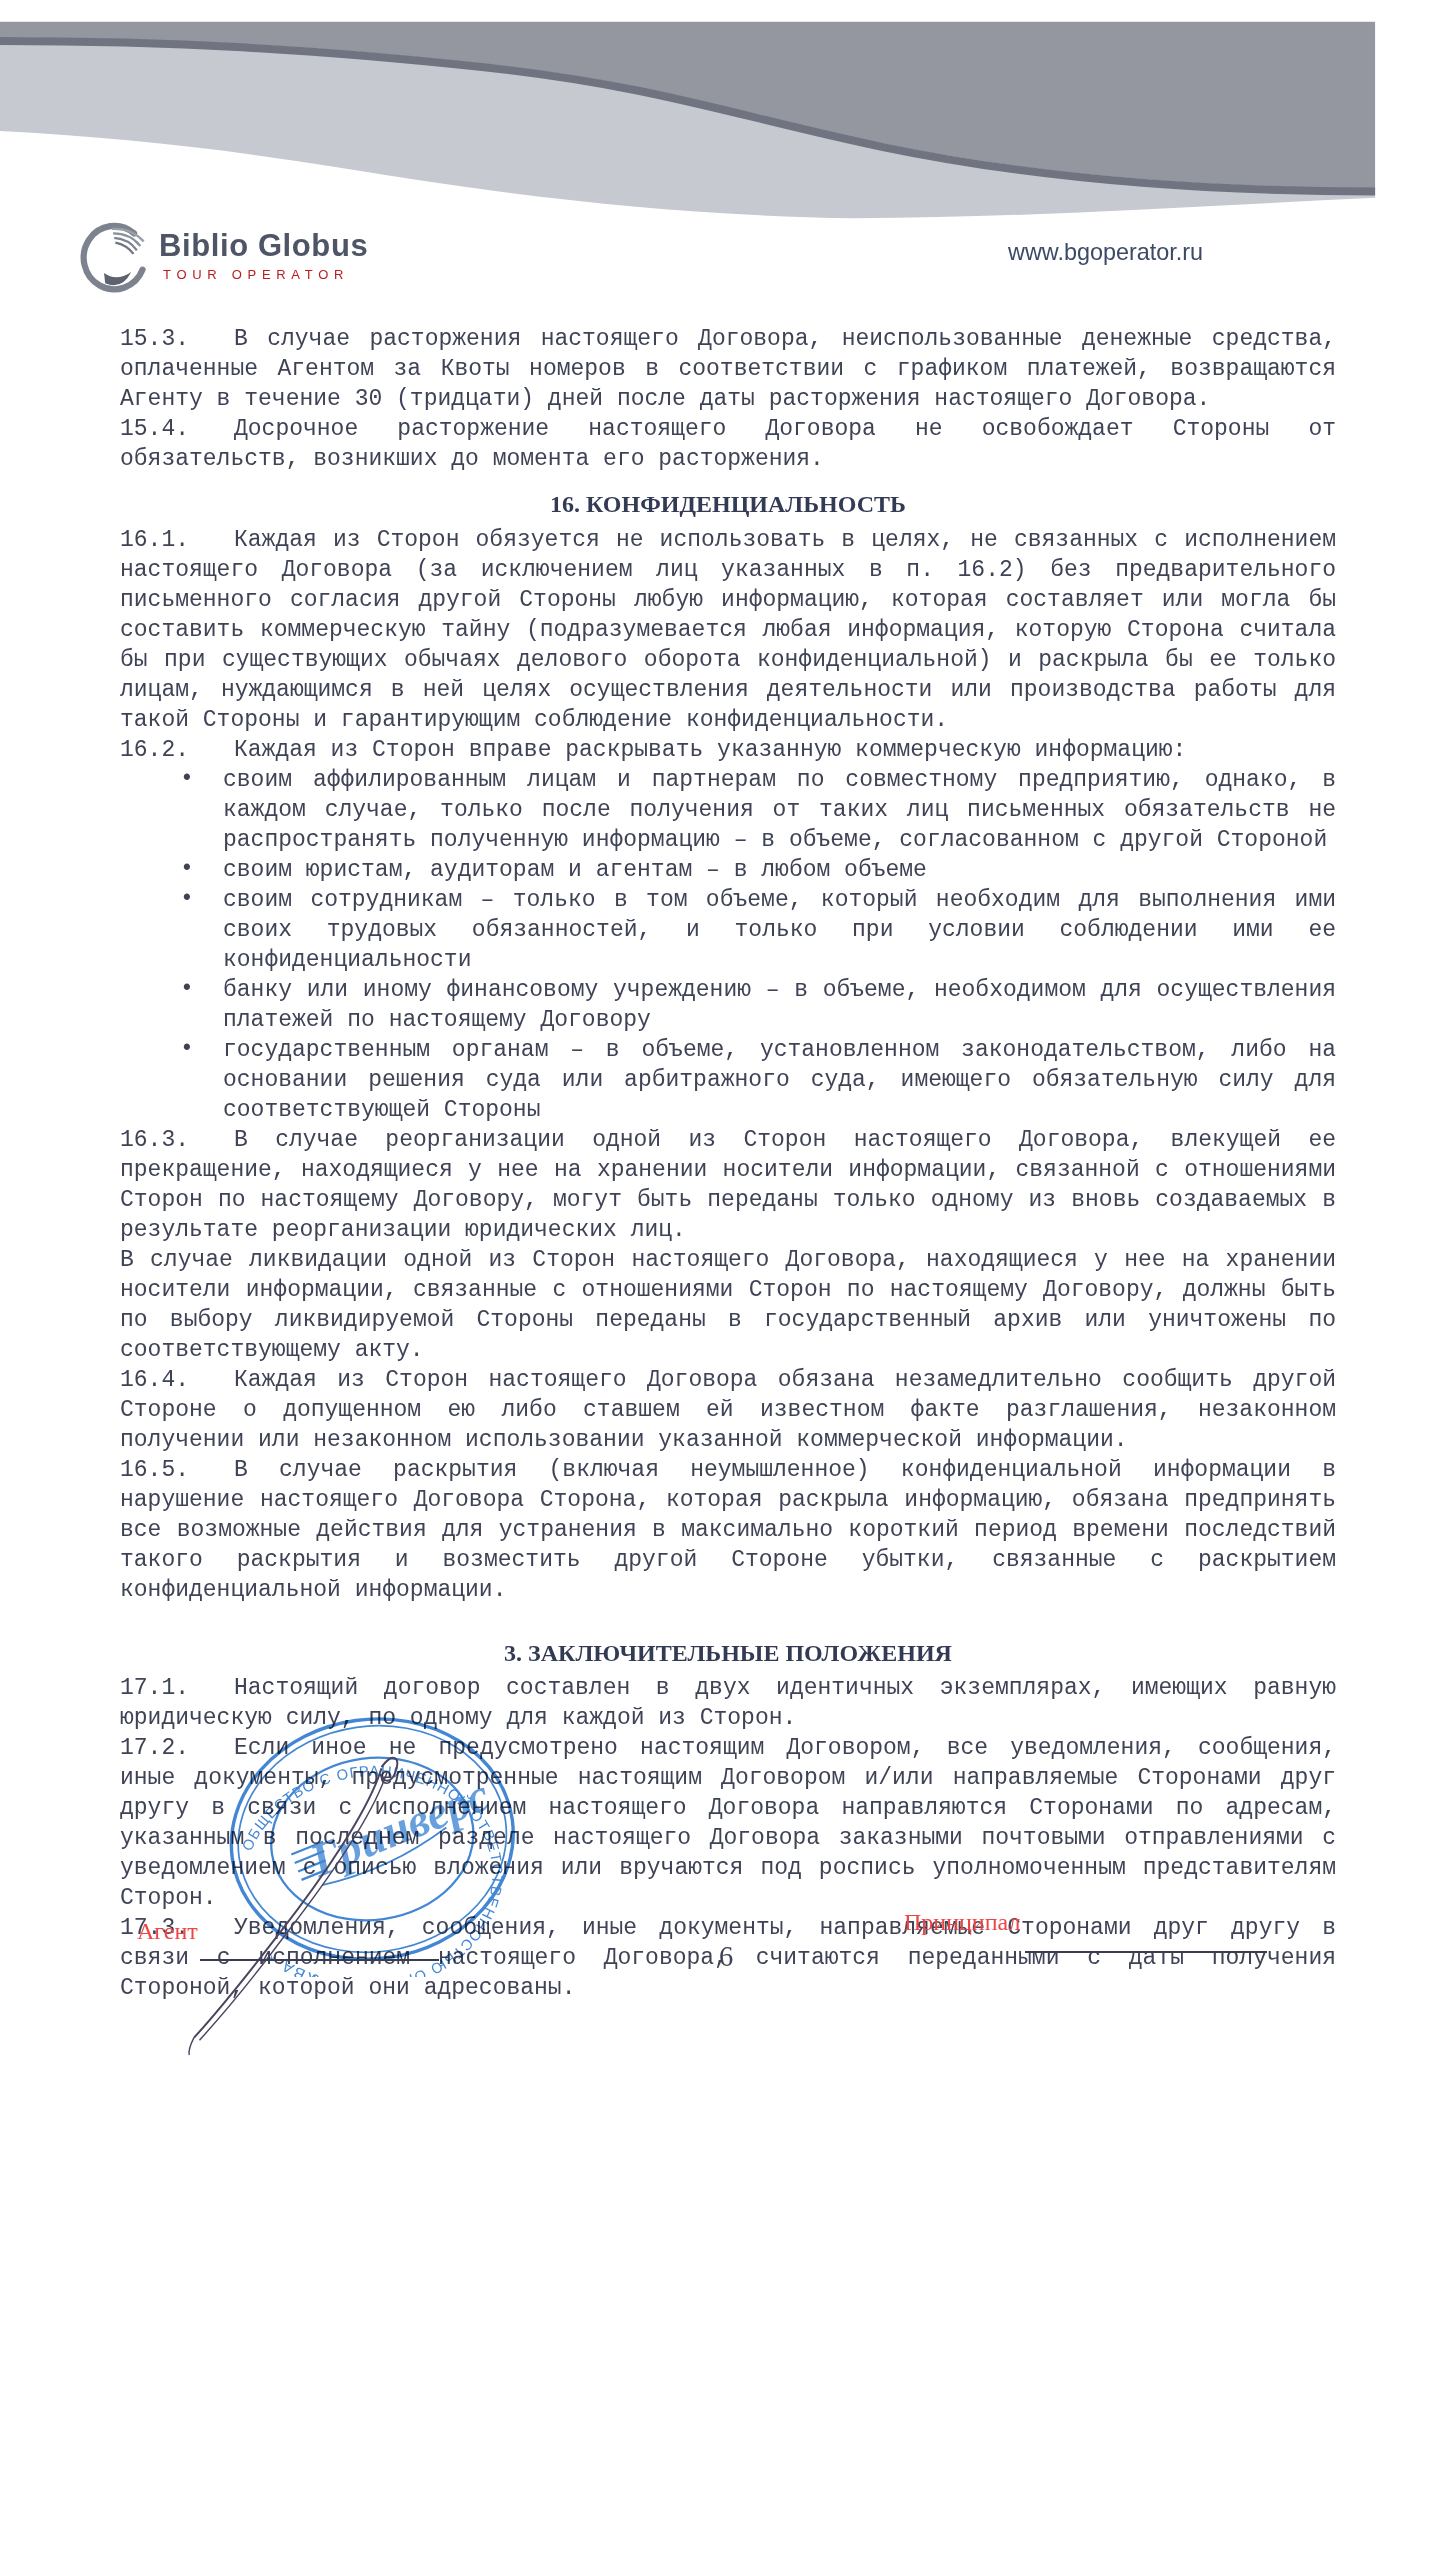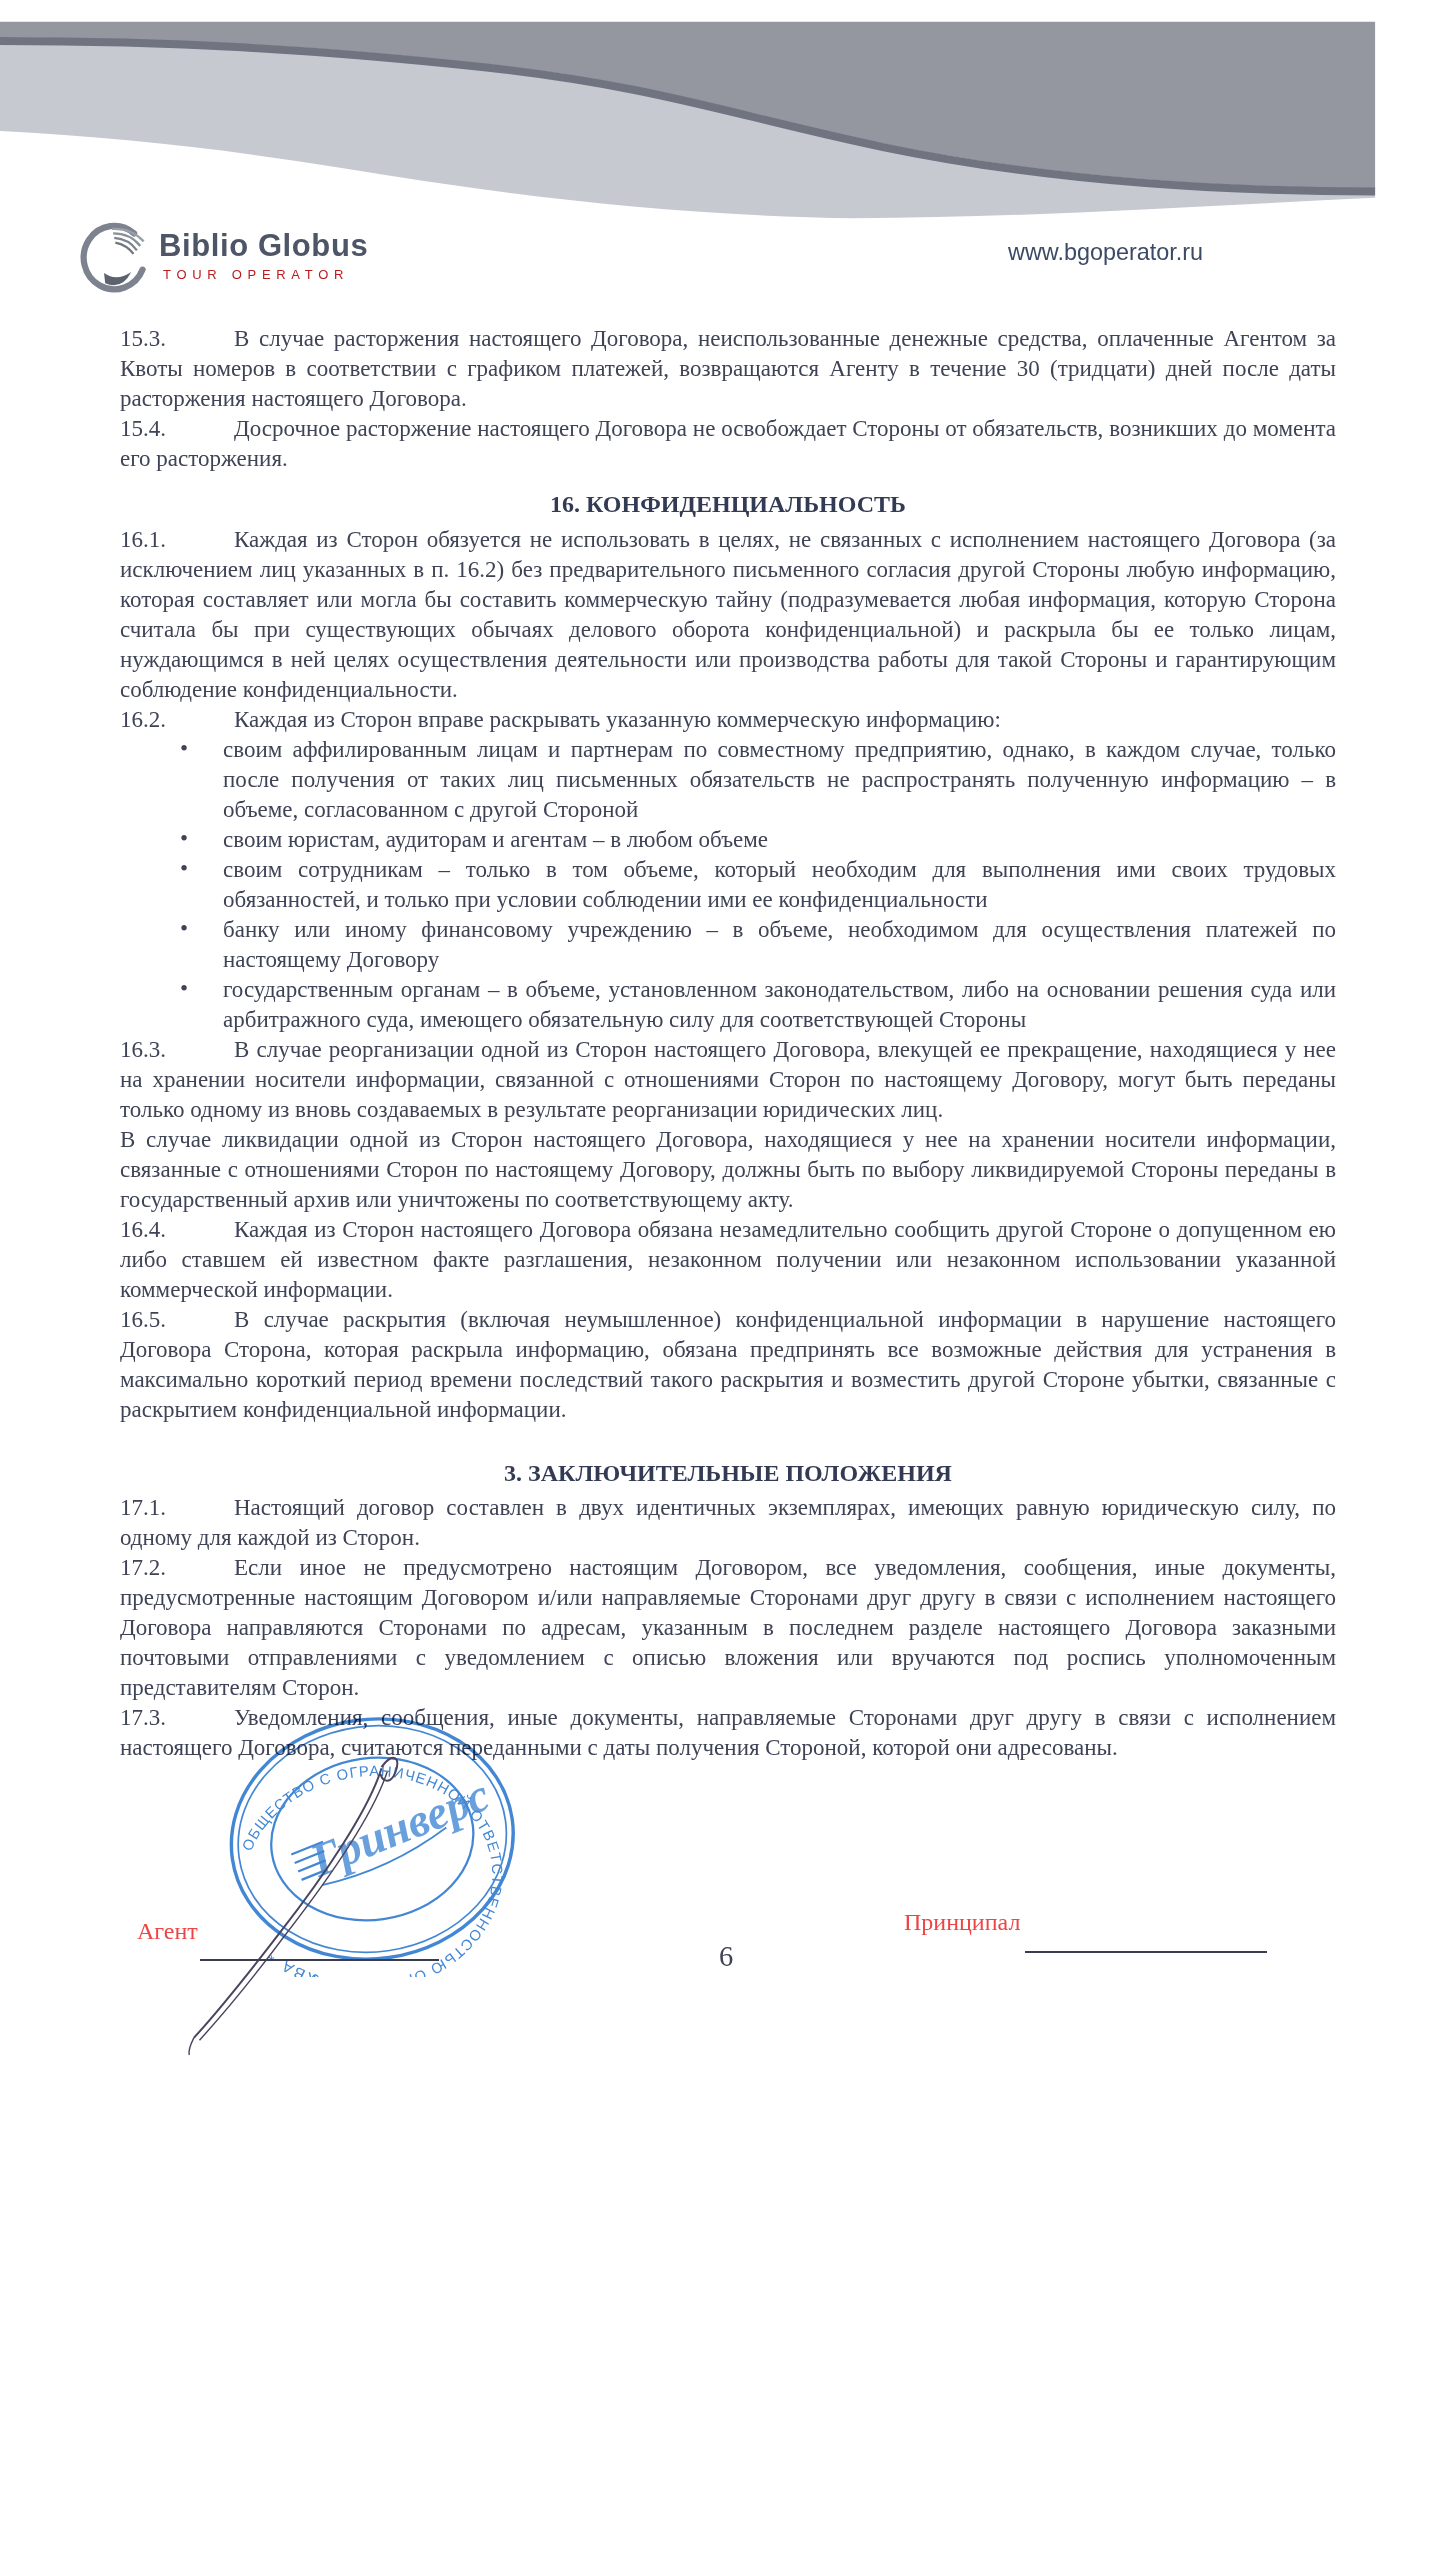--- a/index.html
+++ b/index.html
@@ -24,21 +24,21 @@
   .site-url{
     position:absolute;left:1008px;top:239px;
     font-family:"Liberation Sans",sans-serif;
     font-size:23.4px;color:#3d4a66;
   }
   
   .doc{
     position:absolute;left:120px;top:324px;width:1216px;
     color:#3f4356;font-size:23px;line-height:30px;text-align:justify;
   }
-  .doc p{margin:0;}
+  .doc p{margin:0;font-family:Liberation Mono, monospace;}
   .clause-num{display:inline-block;width:114px;}
   .heading{
     text-align:center;font-weight:bold;font-size:24px;color:#333a54;
     margin:15px 0 5.7px 0;
   }
   .heading.big-gap{margin-top:33px;}
   .bullet{position:relative;padding-left:103px;margin:0;}
   .bullet .dot{position:absolute;left:60px;top:-1.1px;}
   
   .stamp{position:absolute;left:223px;top:1709px;mix-blend-mode:multiply;opacity:.9;}

